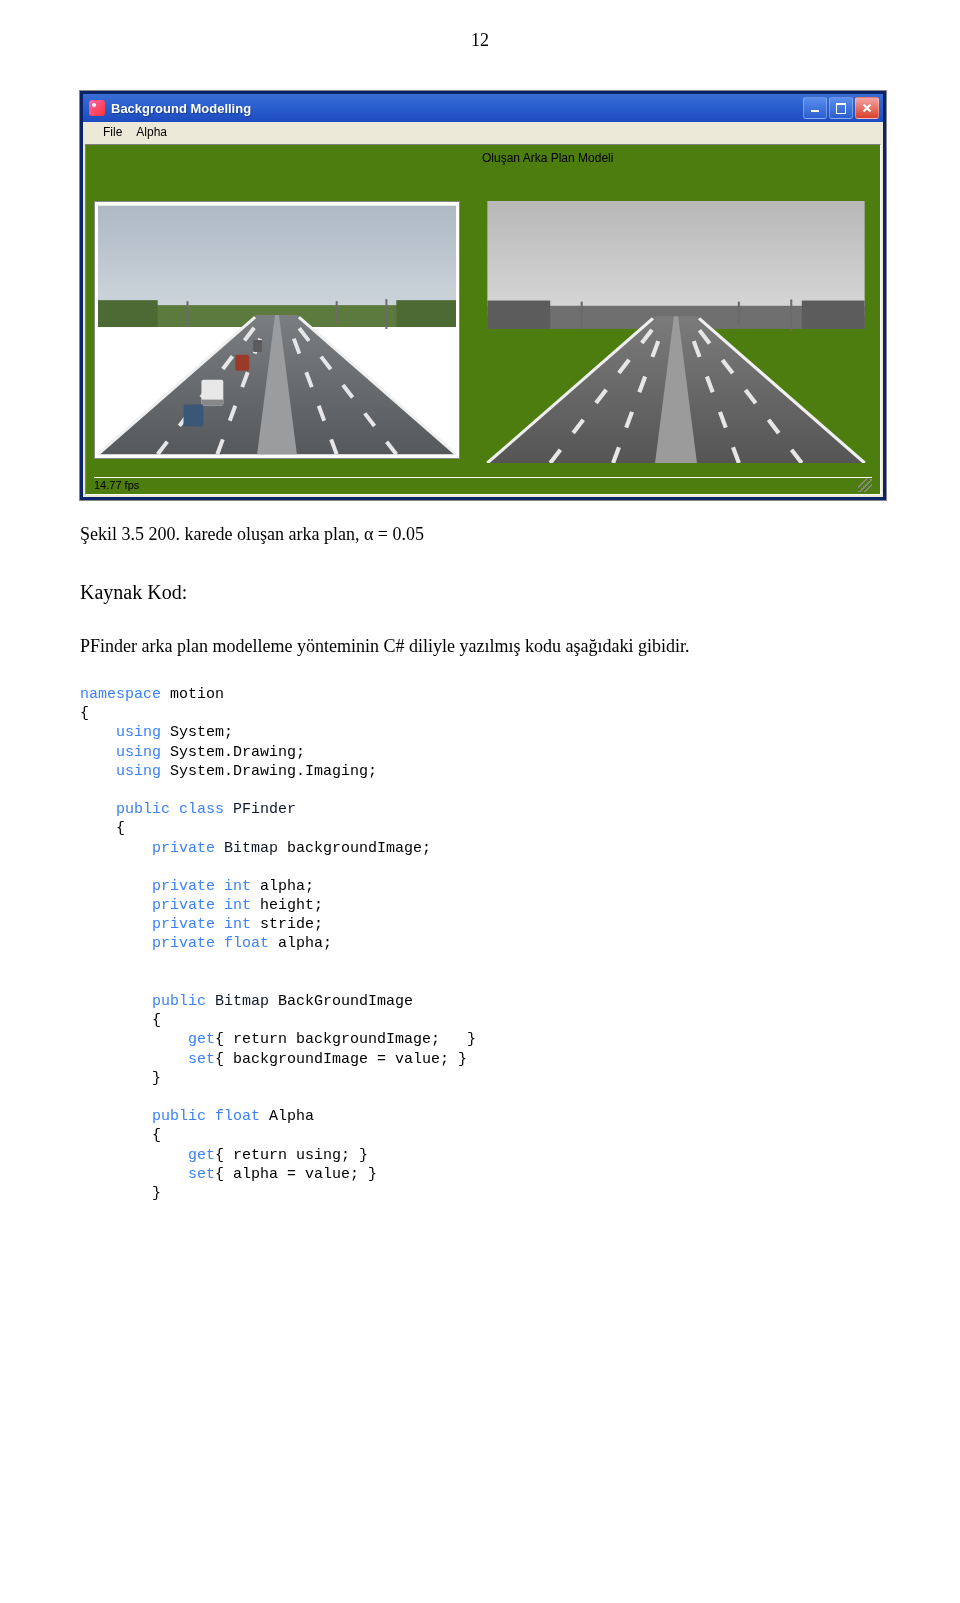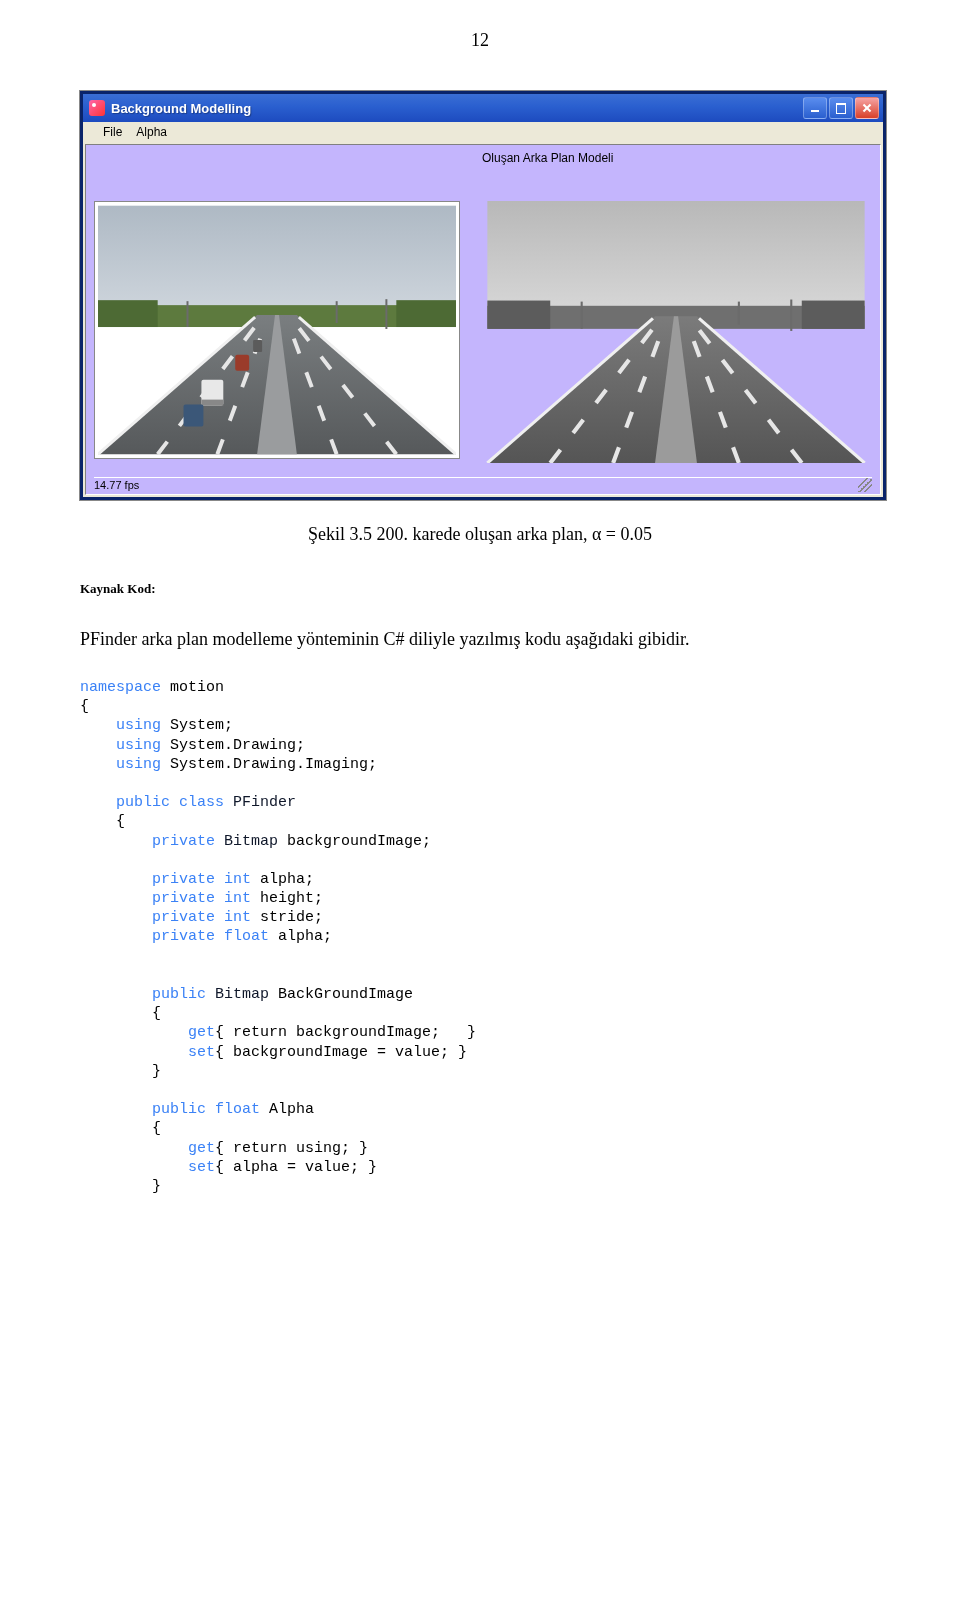--- a/index.html
+++ b/index.html
@@ -108,21 +108,21 @@
     gap: 14px;
     padding: 3px 20px;
     font-family: Tahoma, sans-serif;
     font-size: 12px;
   }
   .menubar span { cursor: default; }
   .client-area {
     border: 1px solid #808080;
     border-right-color: #fff;
     border-bottom-color: #fff;
-    background: #c4b5fd;
+    background: #4d7c0f;
     margin: 2px;
     padding: 10px 8px 2px 8px;
     display: flex;
     flex-direction: column;
   }
   .panels {
     display: flex;
     align-items: flex-start;
     position: relative;
   }
@@ -165,27 +165,27 @@
     font-size: 11px;
     margin-top: 10px;
     border-top: 1px solid #fff;
   }
   .statusbar .grip {
     width: 14px; height: 14px;
     background:
       linear-gradient(135deg, transparent 0 30%, #888 30% 38%, transparent 38% 50%, #888 50% 58%, transparent 58% 70%, #888 70% 78%, transparent 78%);
   }
   .caption-line {
-    text-align: center;
+    text-align: left;
     font-size: 18px;
     margin: 24px 0 36px 0;
   }
   .subheading {
-    font-size: 13px;
-    font-weight: bold;
+    font-size: 20px;
+    font-weight: normal;
     margin-bottom: 16px;
   }
   .body-text {
     font-size: 18px;
     margin-bottom: 28px;
     margin-top: 32px;
   }
   .code-block {
     font-family: "Courier New", monospace;
     font-size: 15px;

